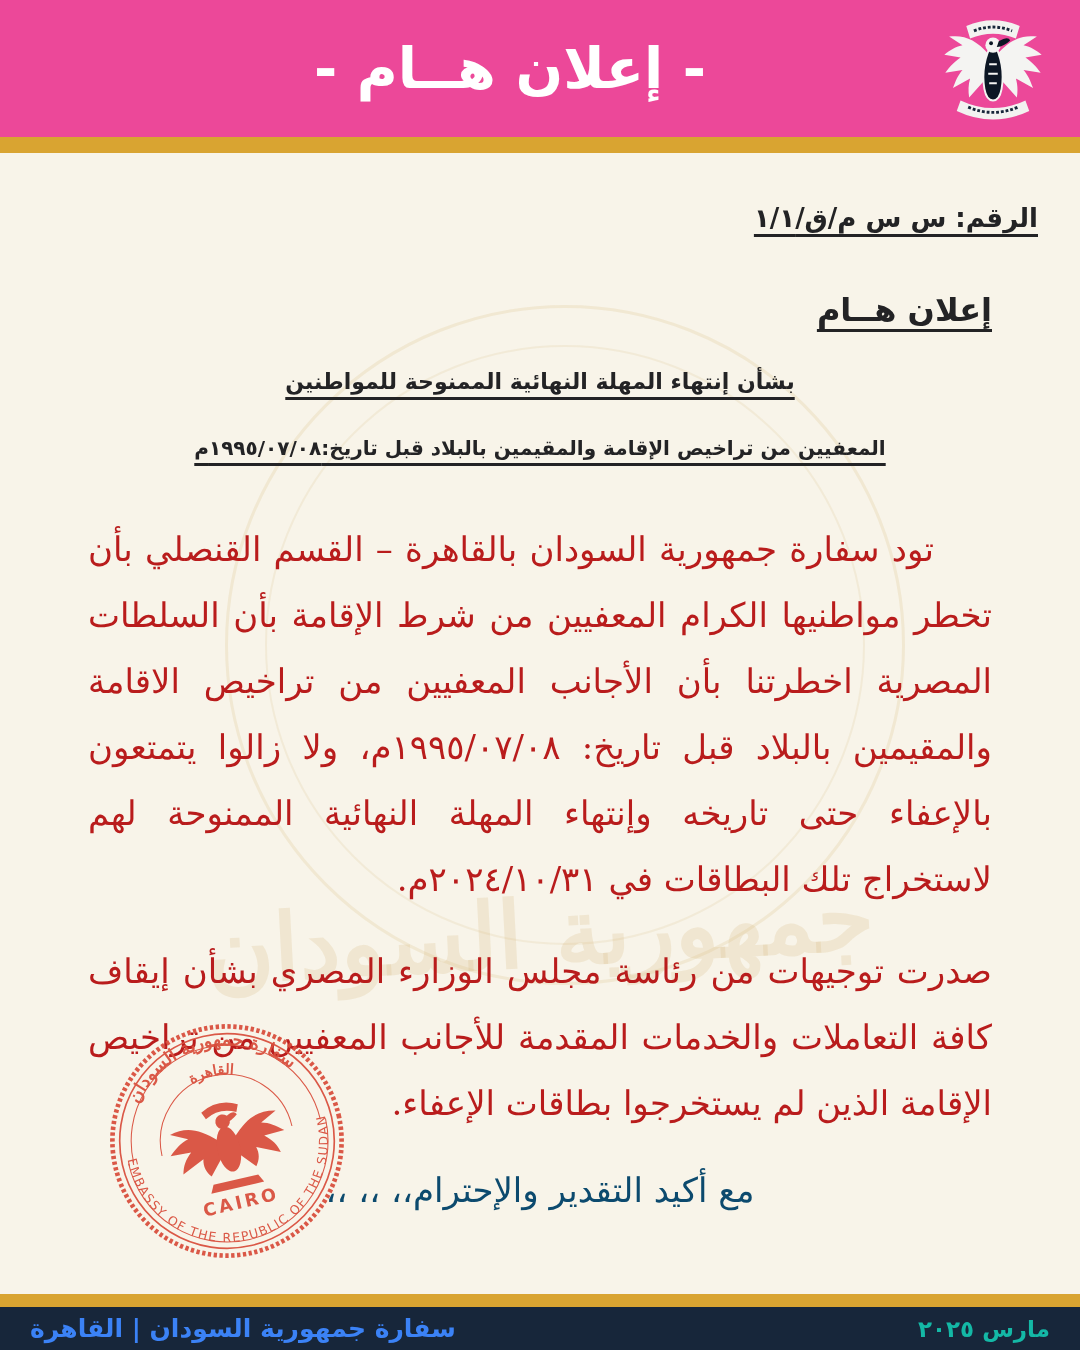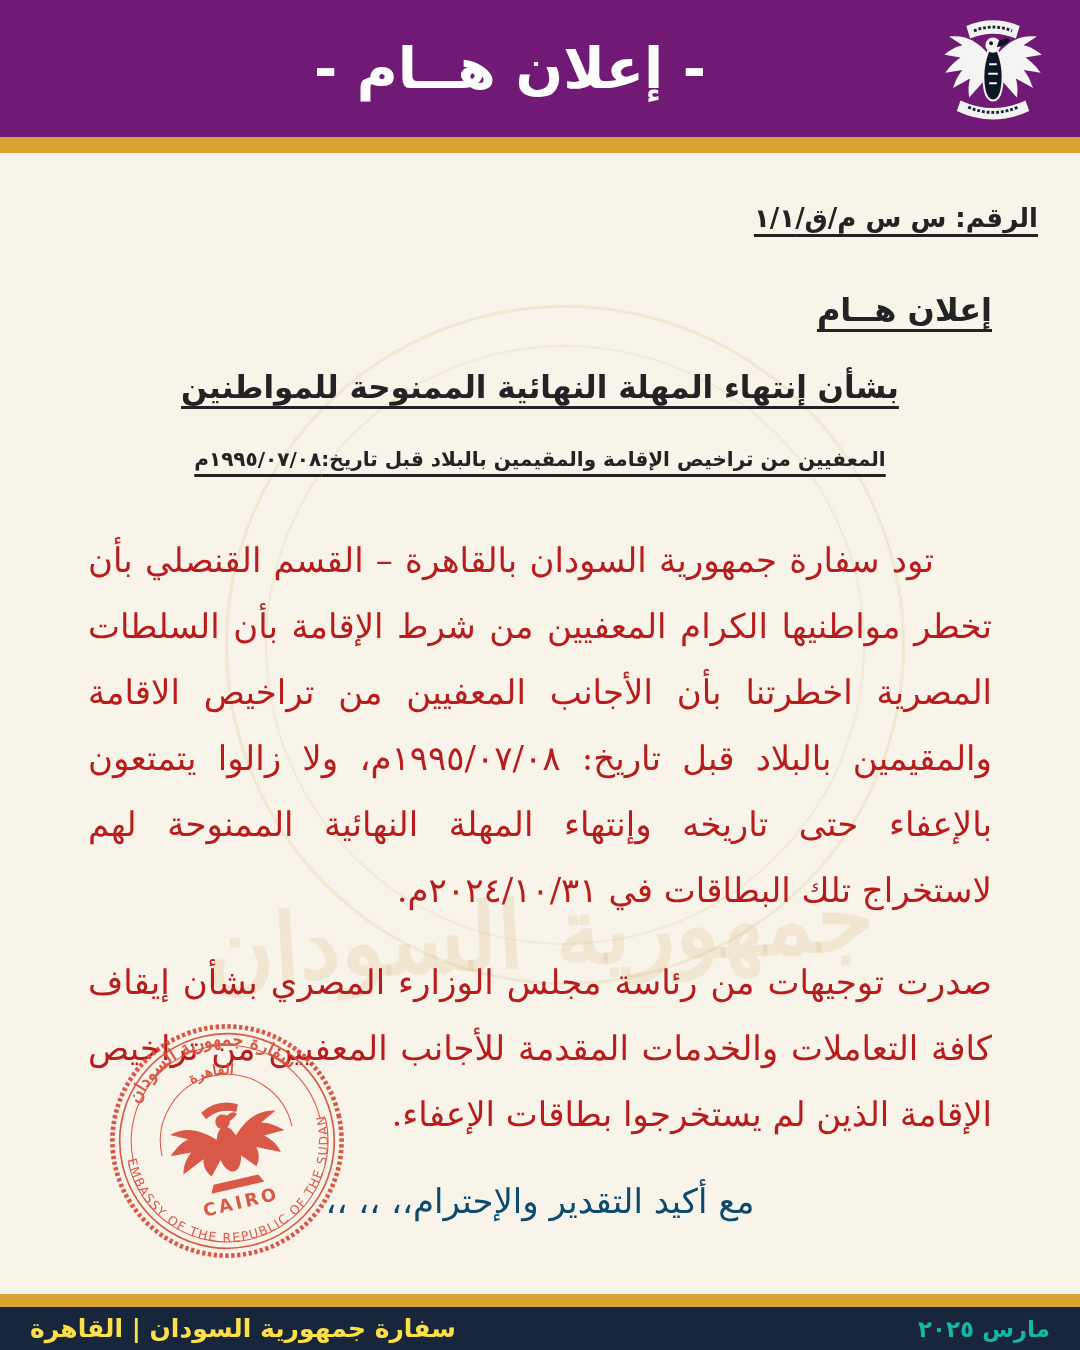--- a/index.html
+++ b/index.html
@@ -5,21 +5,21 @@
   * { margin:0; padding:0; box-sizing:border-box; }
   html,body { background:#2b2b2b; }
   .page {
     position:relative; width:1080px; height:1350px; margin:0 auto;
     background:#f8f4e9; overflow:hidden;
     font-family:"DejaVu Sans","Liberation Sans",sans-serif;
   }
   
   .header-band {
     position:absolute; top:0; left:0; right:0; height:137px;
-    background:#701a75; display:flex; align-items:center; justify-content:center;
+    background:#ec4899; display:flex; align-items:center; justify-content:center;
   }
   .header-title {
     color:#ffffff; font-size:56px; font-weight:800; letter-spacing:1px;
     direction:rtl; margin-right:60px;
   }
   .header-emblem { position:absolute; top:7px; right:28px; width:118px; height:124px; }
   .gold-bar-top { position:absolute; top:137px; left:0; right:0; height:16px; background:#d9a431; }
 
   
   .watermark-ring {
@@ -48,21 +48,21 @@
   }
   .meta-item {
     font-size:26px; font-weight:800;
     text-decoration:underline; text-decoration-thickness:2.5px; text-underline-offset:7px;margin-left:9px;
   }
   .letter-title {
     text-align:right; margin-top:58px; font-size:32px; font-weight:800;
     text-decoration:underline; text-decoration-thickness:3px; text-underline-offset:8px;
   }
   .subject-1 {
-    text-align:center; margin-top:40px; font-size:31px; font-weight:800;
+    text-align:center; margin-top:40px; font-size:22px; font-weight:800;
     text-decoration:underline; text-decoration-thickness:3px; text-underline-offset:8px;
   }
   .subject-2 {
     text-align:center; margin-top:42px; font-size:20px; font-weight:800;
     text-decoration:underline; text-decoration-thickness:3px; text-underline-offset:8px;
   }
   .body-text {
     margin-top:56px; font-family:"DejaVu Serif","Liberation Serif",serif;
     font-size:34px; line-height:66px; text-align:justify; color:#b91c1c;
   }
@@ -76,21 +76,21 @@
   
   .stamp { position:absolute; left:102px; top:1016px; width:250px; height:250px; z-index:2; opacity:0.94; }
 
   
   .footer { position:absolute; bottom:0; left:0; right:0; z-index:3; }
   .gold-bar-bottom { height:13px; background:#d9a431; }
   .footer-navy {
     height:43px; background:#17263a; display:flex; align-items:center;
     justify-content:space-between; padding:0 30px;
   }
-  .footer-left  { direction:rtl; color:#fde047; font-size:25px; font-weight:800; }
+  .footer-left  { direction:rtl; color:#3b82f6; font-size:25px; font-weight:800; }
   .footer-right { direction:rtl; color:#14b8a6; font-size:23px; font-weight:700; }
 </style>
 </head>
 <body>
 
 <div class="page">
 
   <div class="header-band">
     <div class="header-title">- إعلان هــام -</div>
     <svg class="header-emblem" viewBox="0 0 120 130">

